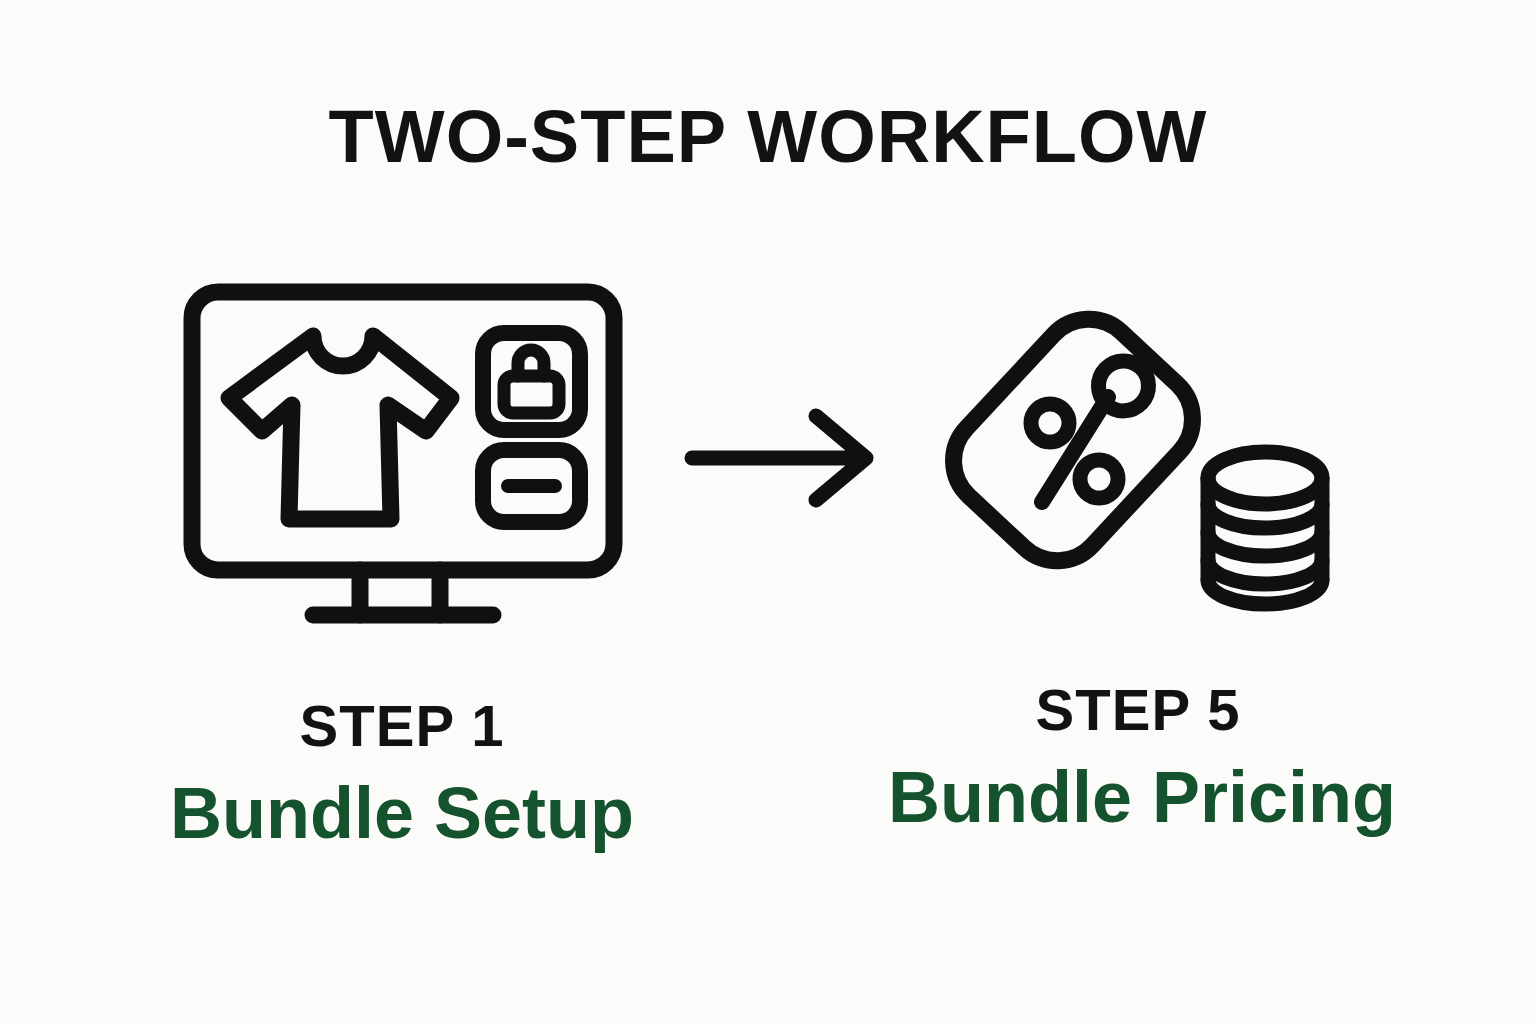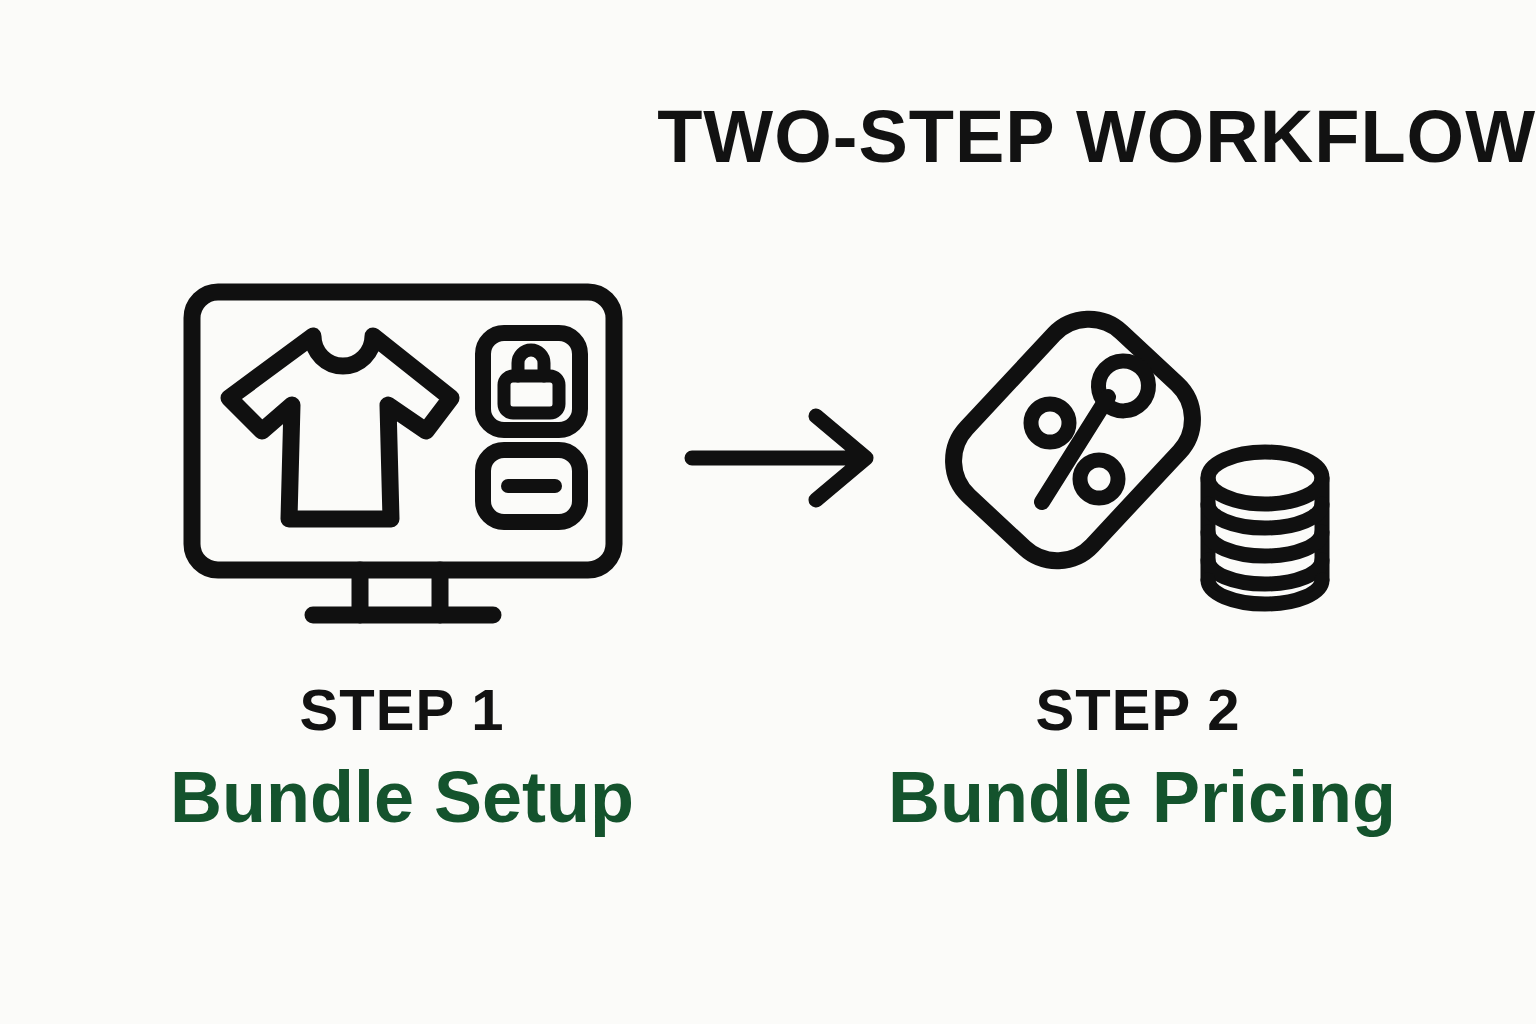--- a/index.html
+++ b/index.html
@@ -9,21 +9,21 @@
     width: 1536px;
     height: 1024px;
     background: #fbfbf9;
     overflow: hidden;
     font-family: "Liberation Sans", sans-serif;
     color: #101010;
   }
   .abs { position: absolute; }
   .title {
     left: 0; right: 0; top: 94px;
-    text-align: right;
+    text-align: center;
     font-size: 74px;
     font-weight: bold;
     letter-spacing: 1px;
     color: #121212;
     white-space: nowrap;
   }
   .step-label {
     top: 676px;
     font-size: 58px;
     font-weight: bold;
@@ -33,21 +33,21 @@
     text-align: center;
   }
   .step-name {
     top: 756px;
     font-size: 72px;
     font-weight: bold;
     color: #14532d;
     white-space: nowrap;
     text-align: center;
   }
-  .col-1 { left: 152px; width: 500px; }
+  .col-1 { left: 152px; width: 500px; margin-top: 16px; }
   .col-2 { left: 888px; width: 500px; }
   svg { display: block; }
   svg .ink {
     stroke: #101010;
     fill: none;
     stroke-linecap: round;
     stroke-linejoin: round;
   }
 </style>
 </head>
@@ -97,14 +97,14 @@
     <path class="ink" stroke-width="15" d="M8 56 a57 24 0 0 0 114 0"></path>
     <path class="ink" stroke-width="15" d="M8 84 a57 24 0 0 0 114 0"></path>
     <path class="ink" stroke-width="15" d="M8 112 a57 24 0 0 0 114 0"></path>
     <path class="ink" stroke-width="15" d="M8 132 a57 24 0 0 0 114 0"></path>
   </g>
 </svg>
 
 <div class="abs step-label col-1">STEP 1</div>
 <div class="abs step-name col-1">Bundle Setup</div>
 
-<div class="abs step-label col-2">STEP 2</div>
+<div class="abs step-label col-2">STEP 5</div>
 <div class="abs step-name col-2">Bundle Pricing</div>
 
 </body></html>

